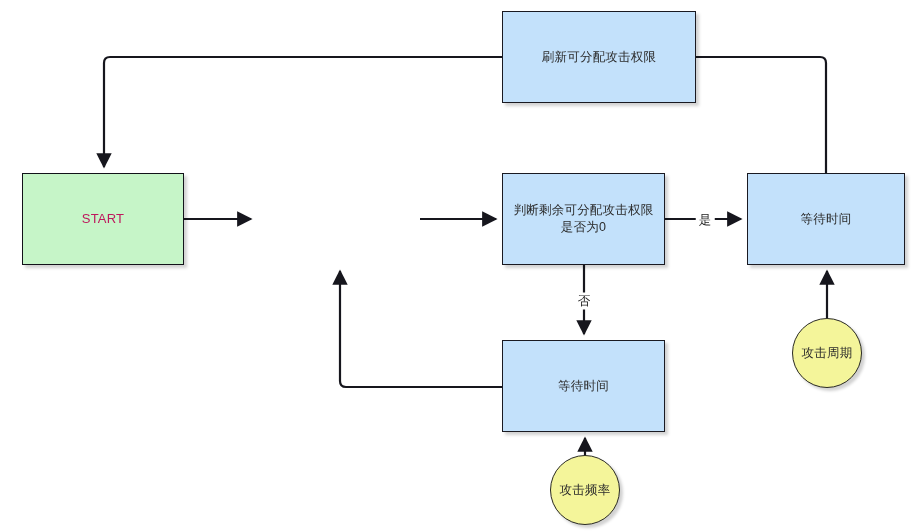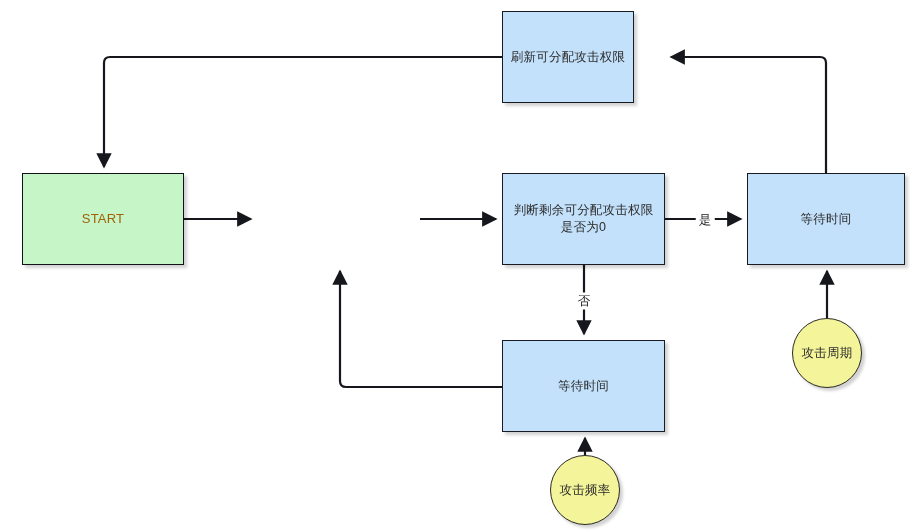--- a/index.html
+++ b/index.html
@@ -66,21 +66,21 @@
     position: absolute;
     font-size: 12.5px;
     color: #1d1d1d;
     background: #ffffff;
     padding: 0 3px;
     white-space: nowrap;
     transform: translate(-50%, -50%);
   }
   .start-label {
     font-size: 13px;
-    color: #a16207;
+    color: #be185d;
   }
 </style>
 </head>
 <body>
 
 <div id="canvas">
 
   <svg id="edge-layer" viewBox="0 0 917 531" width="917" height="531">
     <defs>
       <marker id="arrow" viewBox="0 0 10 10" refX="9" refY="5" markerWidth="7" markerHeight="7" orient="auto-start-reverse">
@@ -100,21 +100,21 @@
 
     <path d="M 826 173 L 826 63 Q 826 57 820 57 L 671 57" fill="none" stroke="#16161d" stroke-width="2.2" marker-end="url(#arrow)"></path>
 
     <path d="M 502 387 L 346 387 Q 340 387 340 381 L 340 271" fill="none" stroke="#16161d" stroke-width="2.2" marker-end="url(#arrow)"></path>
 
     <path d="M 827 318 L 827 271" fill="none" stroke="#16161d" stroke-width="2.2" marker-end="url(#arrow)"></path>
 
     <path d="M 585 455 L 585 438" fill="none" stroke="#16161d" stroke-width="2.2" marker-end="url(#arrow)"></path>
   </svg>
 
-  <div class="node process" style="left:502px; top:11px; width:132px; height:92px;">
+  <div class="node process" style="left:502px; top:11px; width:194px; height:92px;">
     <span class="node-text">刷新可分配攻击权限</span>
   </div>
 
   <div class="node start" style="left:22px; top:173px; width:162px; height:92px;">
     <span class="node-text start-label">START</span>
   </div>
 
 
   <div class="node process" style="left:502px; top:173px; width:163px; height:92px;">
     <span class="node-text">判断剩余可分配攻击权限是否为0</span>

